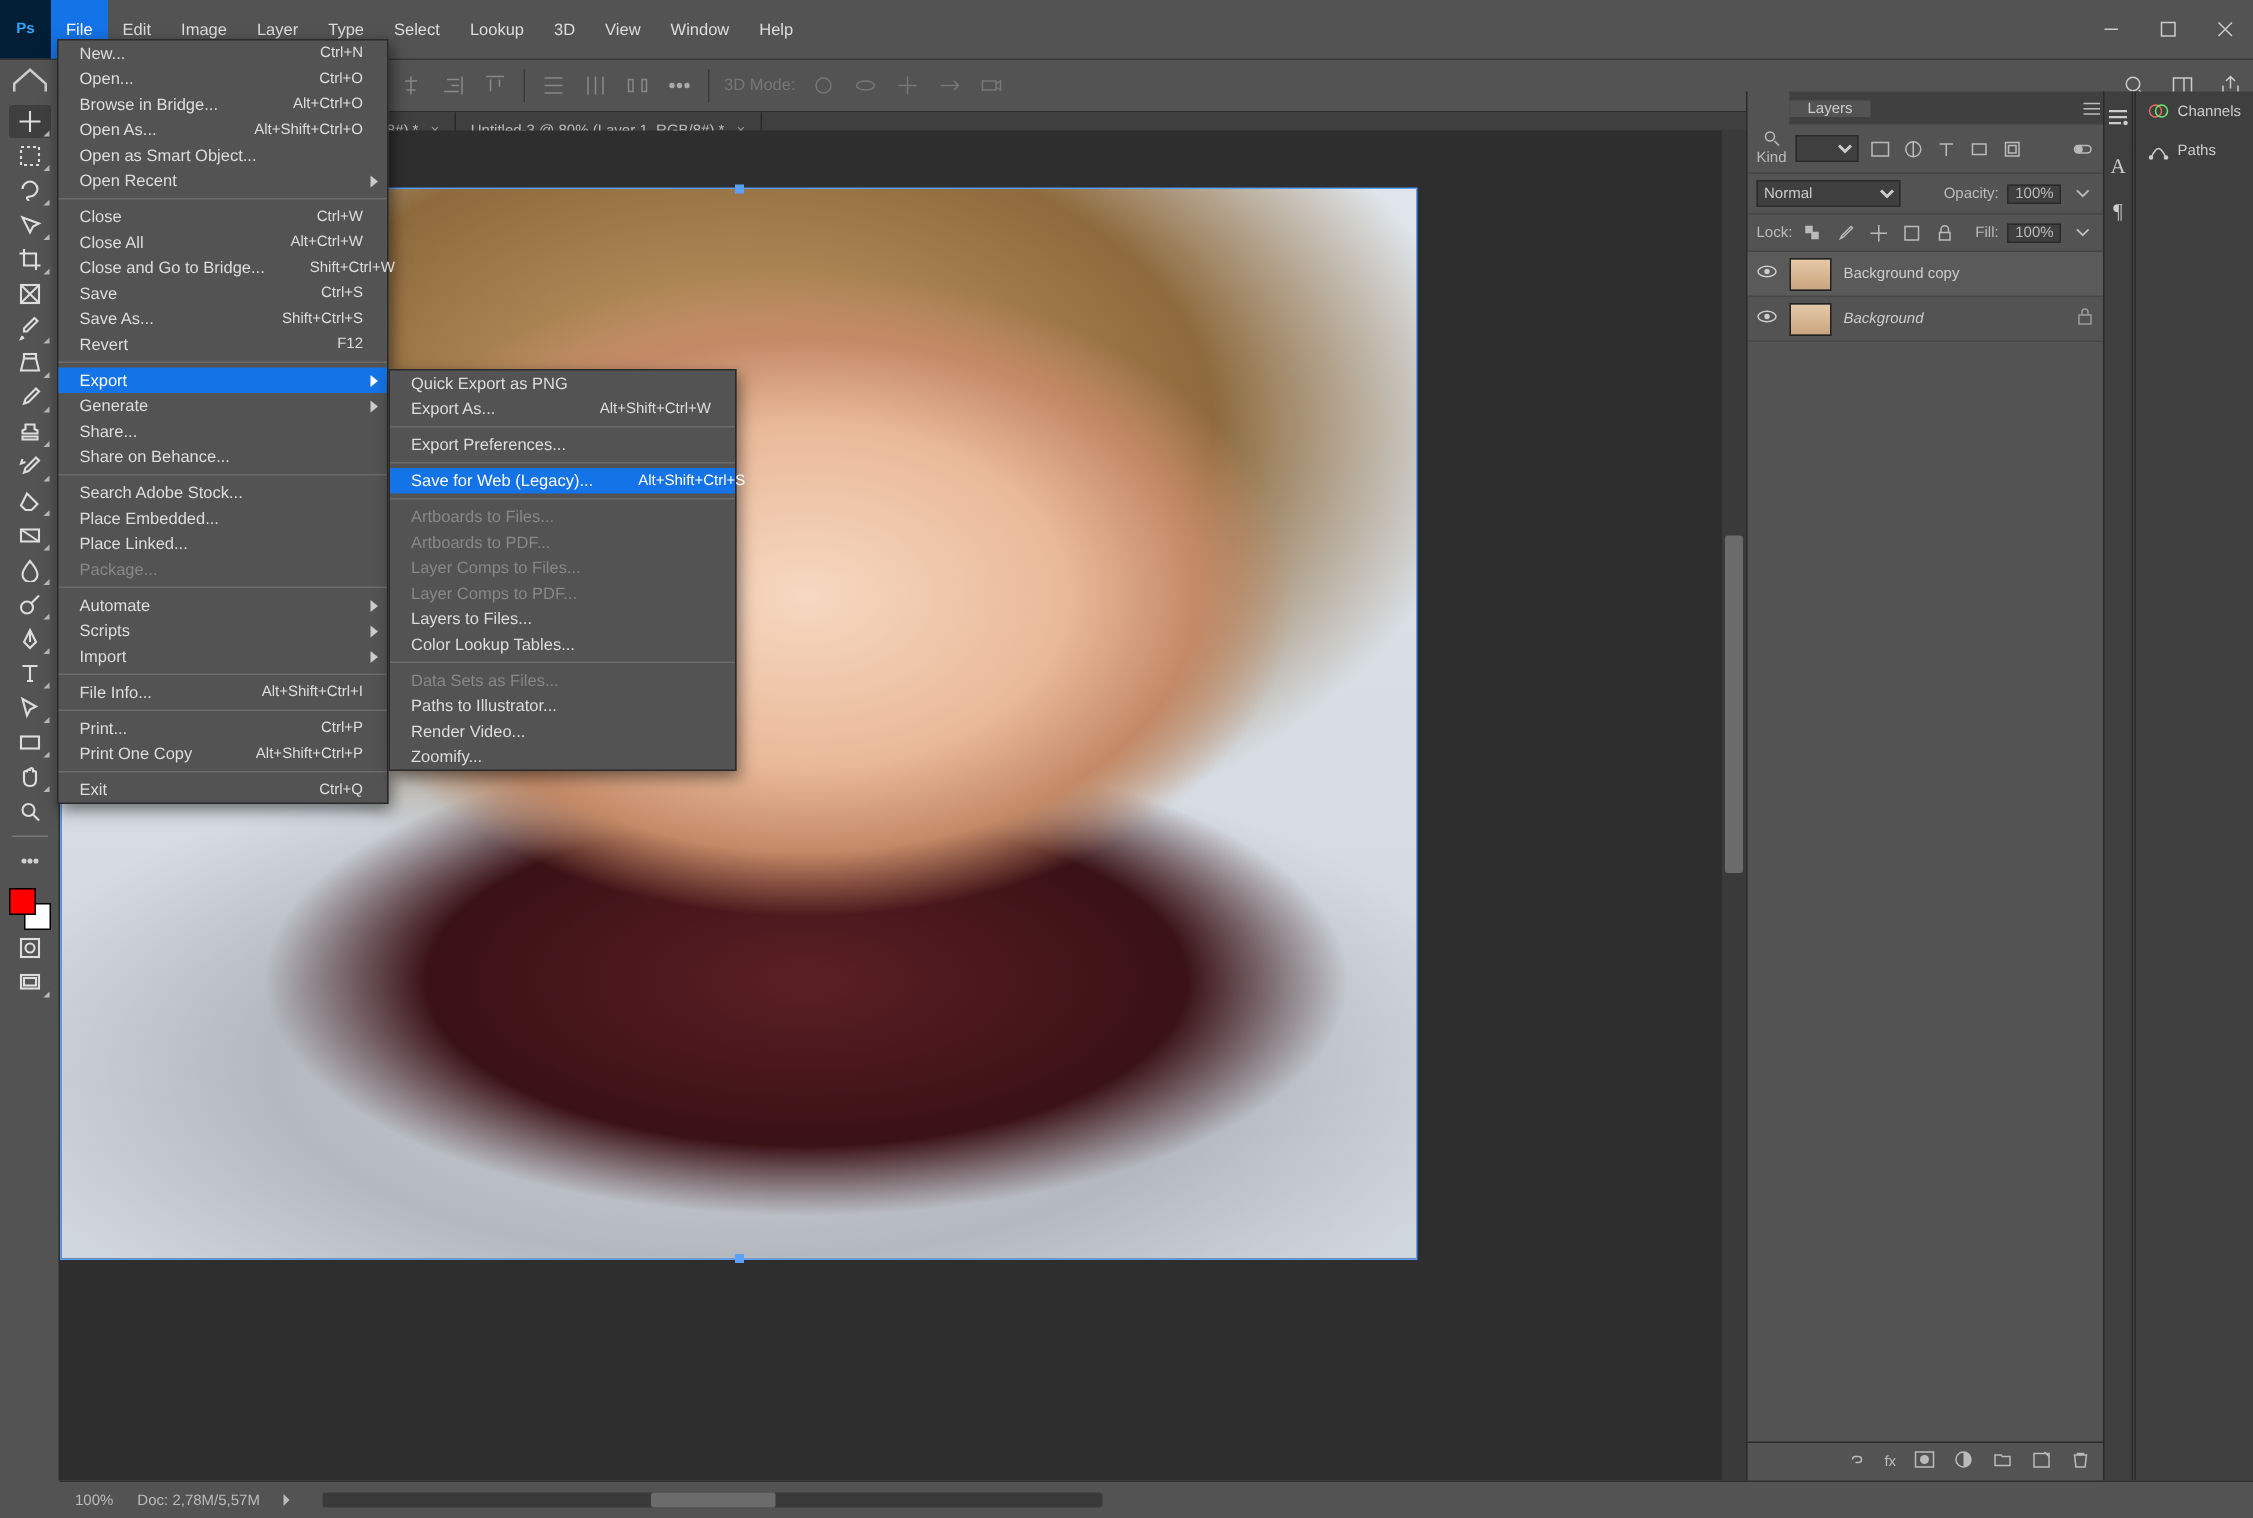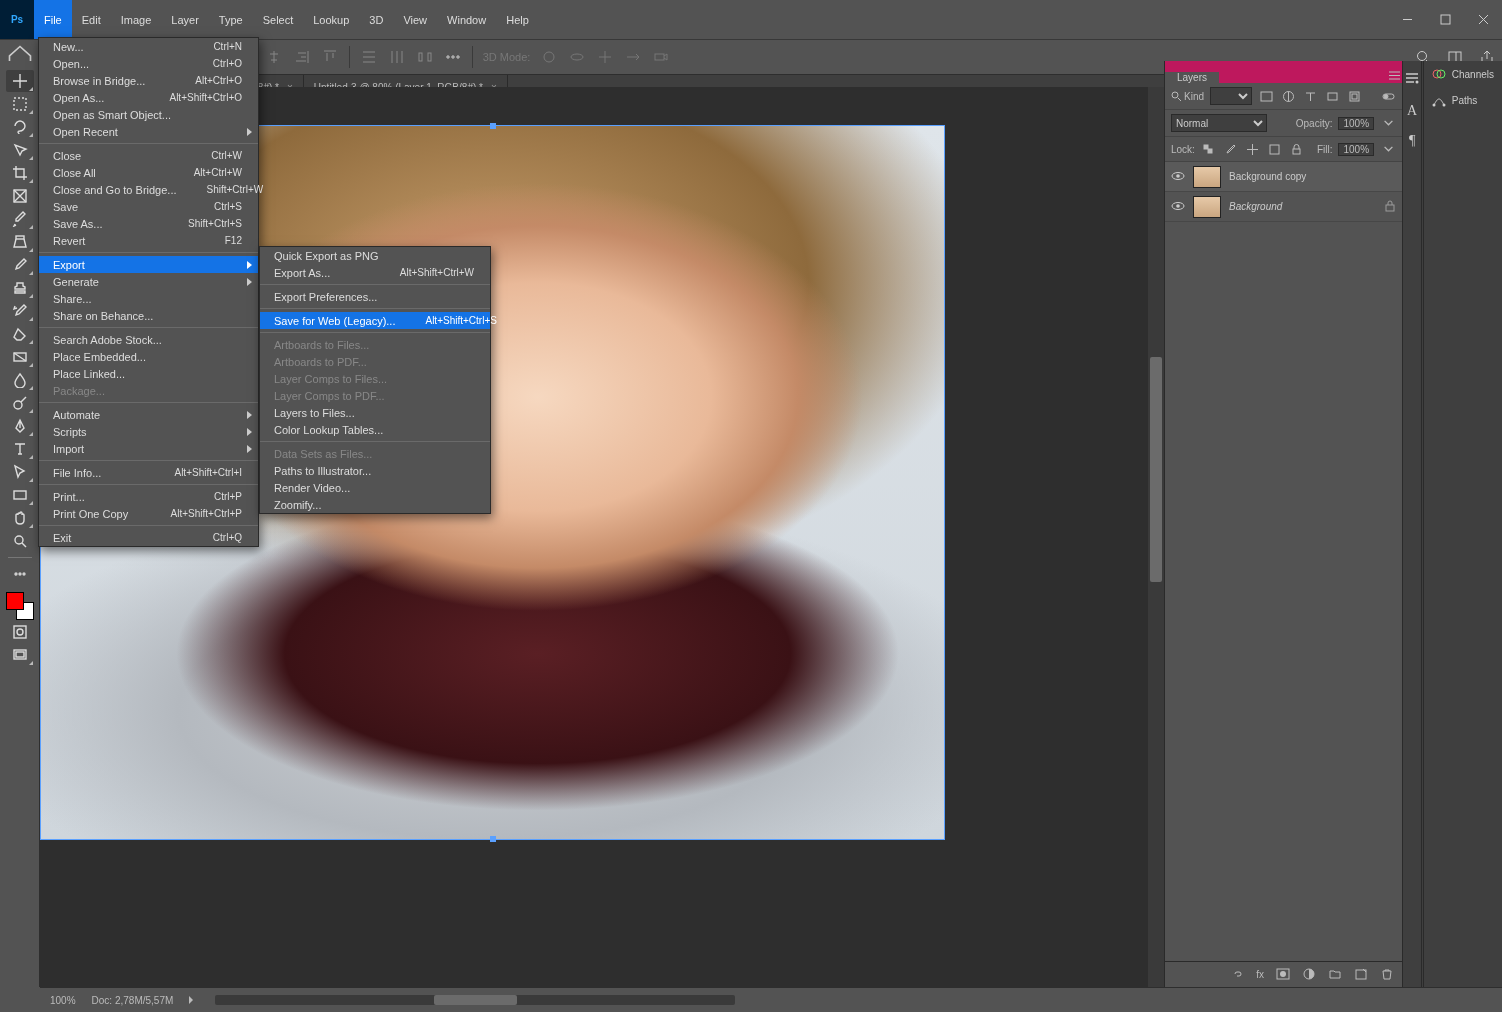--- a/index.html
+++ b/index.html
@@ -59,21 +59,21 @@
 
 .vscroll { position:absolute; right:338px; top:87px; width:16px; bottom:25px; background:#3a3a3a; }
 .vscroll .thumb { position:absolute; left:2px; right:2px; top:30%; height:25%; background:#6b6b6b; border-radius:2px; }
 
 
 .right-stack { position:absolute; right:0; top:61px; width:338px; bottom:25px; display:flex; }
 .panel-col-a { width:38px; background:#3f3f3f; border-left:1px solid #2a2a2a; display:flex; flex-direction:column; align-items:center; padding-top:8px; gap:14px; }
 .panel-col-a .picon svg { width:18px; height:18px; fill:#ccc; }
 .panel-col-b { width:38px; background:#3f3f3f; border-left:1px solid #2a2a2a; display:flex; flex-direction:column; align-items:center; padding-top:8px; gap:14px; }
 .layers-panel { flex:1; background:#535353; border-left:1px solid #2a2a2a; display:flex; flex-direction:column; }
-.layers-panel .tabbar { height:22px; background:#be185d; display:flex; align-items:flex-end; }
+.layers-panel .tabbar { height:22px; background:#404040; display:flex; align-items:center;margin-left:28px; }
 .layers-panel .tabbar .tab { padding:0 12px; display:flex; align-items:center; background:#535353; font-size:10px; }
 .layers-panel .filter-row,.layers-panel .blend-row,.layers-panel .lock-row { display:flex; align-items:center; padding:4px 6px; gap:6px; font-size:10px; color:#bbb; border-bottom:1px solid #444; }
 .layers-panel select { background:#3f3f3f; color:#ccc; border:1px solid #2a2a2a; font-size:10px; height:18px; }
 .layers-panel .mini-icon { width:16px; height:16px; display:inline-flex; align-items:center; justify-content:center; }
 .layers-panel .mini-icon svg { width:13px; height:13px; fill:#bbb; stroke:#bbb; }
 .layer-list { flex:1; overflow:auto; }
 .layer-row { height:30px; display:flex; align-items:center; gap:8px; padding:0 6px; border-bottom:1px solid #474747; font-size:10px; }
 .layer-row.sel { background:#5a5a5a; }
 .layer-row .eye { width:14px; }
 .layer-row .thumb { width:28px; height:22px; background:linear-gradient(#e6c9a8,#caa680); border:1px solid #222; }
@@ -89,21 +89,21 @@
 
 .dropdown { position:absolute; background:#535353; border:1px solid #2a2a2a; box-shadow:2px 4px 10px rgba(0,0,0,.5); z-index:100; }
 .dropdown .row { height:17px; display:flex; align-items:center; padding:0 16px 0 14px; color:#ddd; font-size:11px; position:relative; white-space:nowrap; }
 .dropdown .row.hl { background:#1473e6; color:#fff; }
 .dropdown .row.disabled { color:#888; }
 .dropdown .row .sc { margin-left:auto; padding-left:30px; font-size:10px; }
 .dropdown .row .arrow { position:absolute; right:6px; width:0; height:0; border-left:5px solid #ccc; border-top:4px solid transparent; border-bottom:4px solid transparent; }
 .dropdown .row.hl .arrow { border-left-color:#fff; }
 .dropdown hr { border:none; border-top:1px solid #6a6a6a; margin:3px 0; }
 
-#file-menu { left:38px; top:26px; width:221px;margin-top:11px; }
+#file-menu { left:38px; top:26px; width:221px; }
 #export-menu { left:259px; top:246px; width:232px; }
 
 
 .chev { display:inline-block; width:0; height:0; border-left:4px solid #bbb; border-top:4px solid transparent; border-bottom:4px solid transparent; }
 </style>
 </head>
 <body>
 
 <div class="menubar">
   <div class="ps-icon">Ps</div>
@@ -439,21 +439,21 @@
     <div class="tabbar">
         <div class="tab">Layers</div>
       <div style="flex:1"></div>
       <span class="mini-icon">
           <svg viewBox="0 0 13 13">
             <path d="M1 3h11M1 6.5h11M1 10h11" stroke="#bbb"></path>
           </svg>
         </span>
     </div>
     <div class="filter-row">
-      <span style="display:flex;align-items:center;gap:2px;">
+      <span style="display:flex;align-items:center;gap:2px;flex-direction:column;">
           <svg width="11" height="11">
             <circle cx="4" cy="4" r="3" fill="none" stroke="#bbb"></circle>
             <path d="M7 7l3 3" stroke="#bbb"></path>
           </svg>
           <span>Kind</span>
         </span>
       <select style="width:42px"></select>
       <span class="mini-icon">
           <svg viewBox="0 0 13 13">
             <rect x="1" y="2" width="11" height="9" fill="none" stroke="#bbb"></rect>

